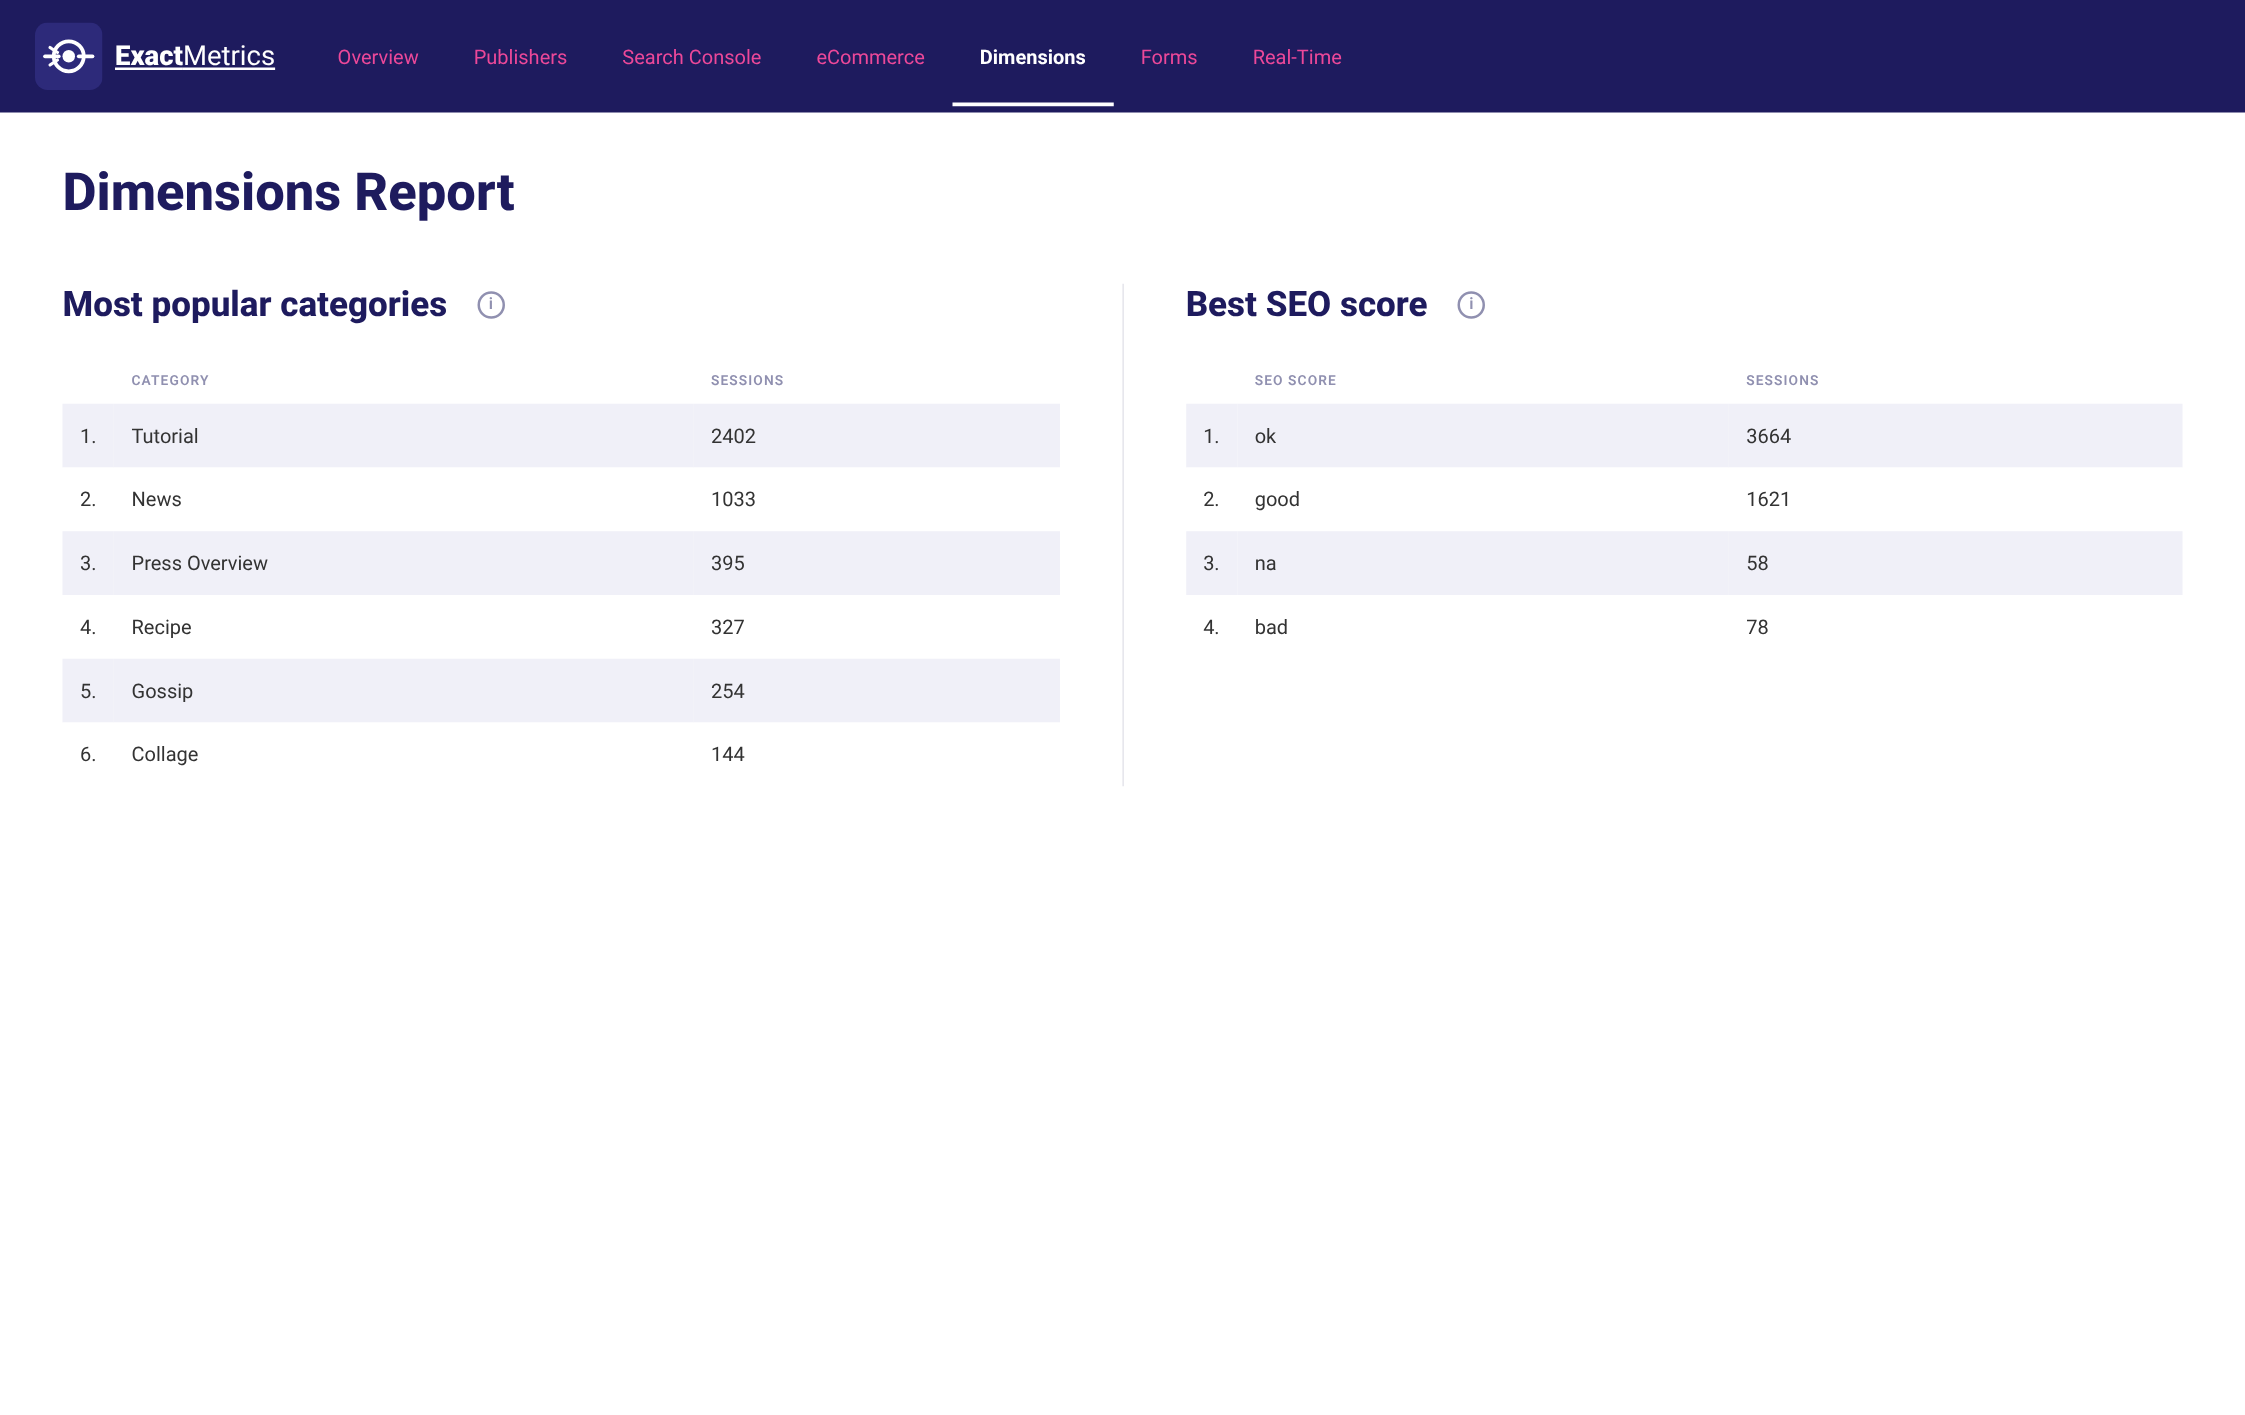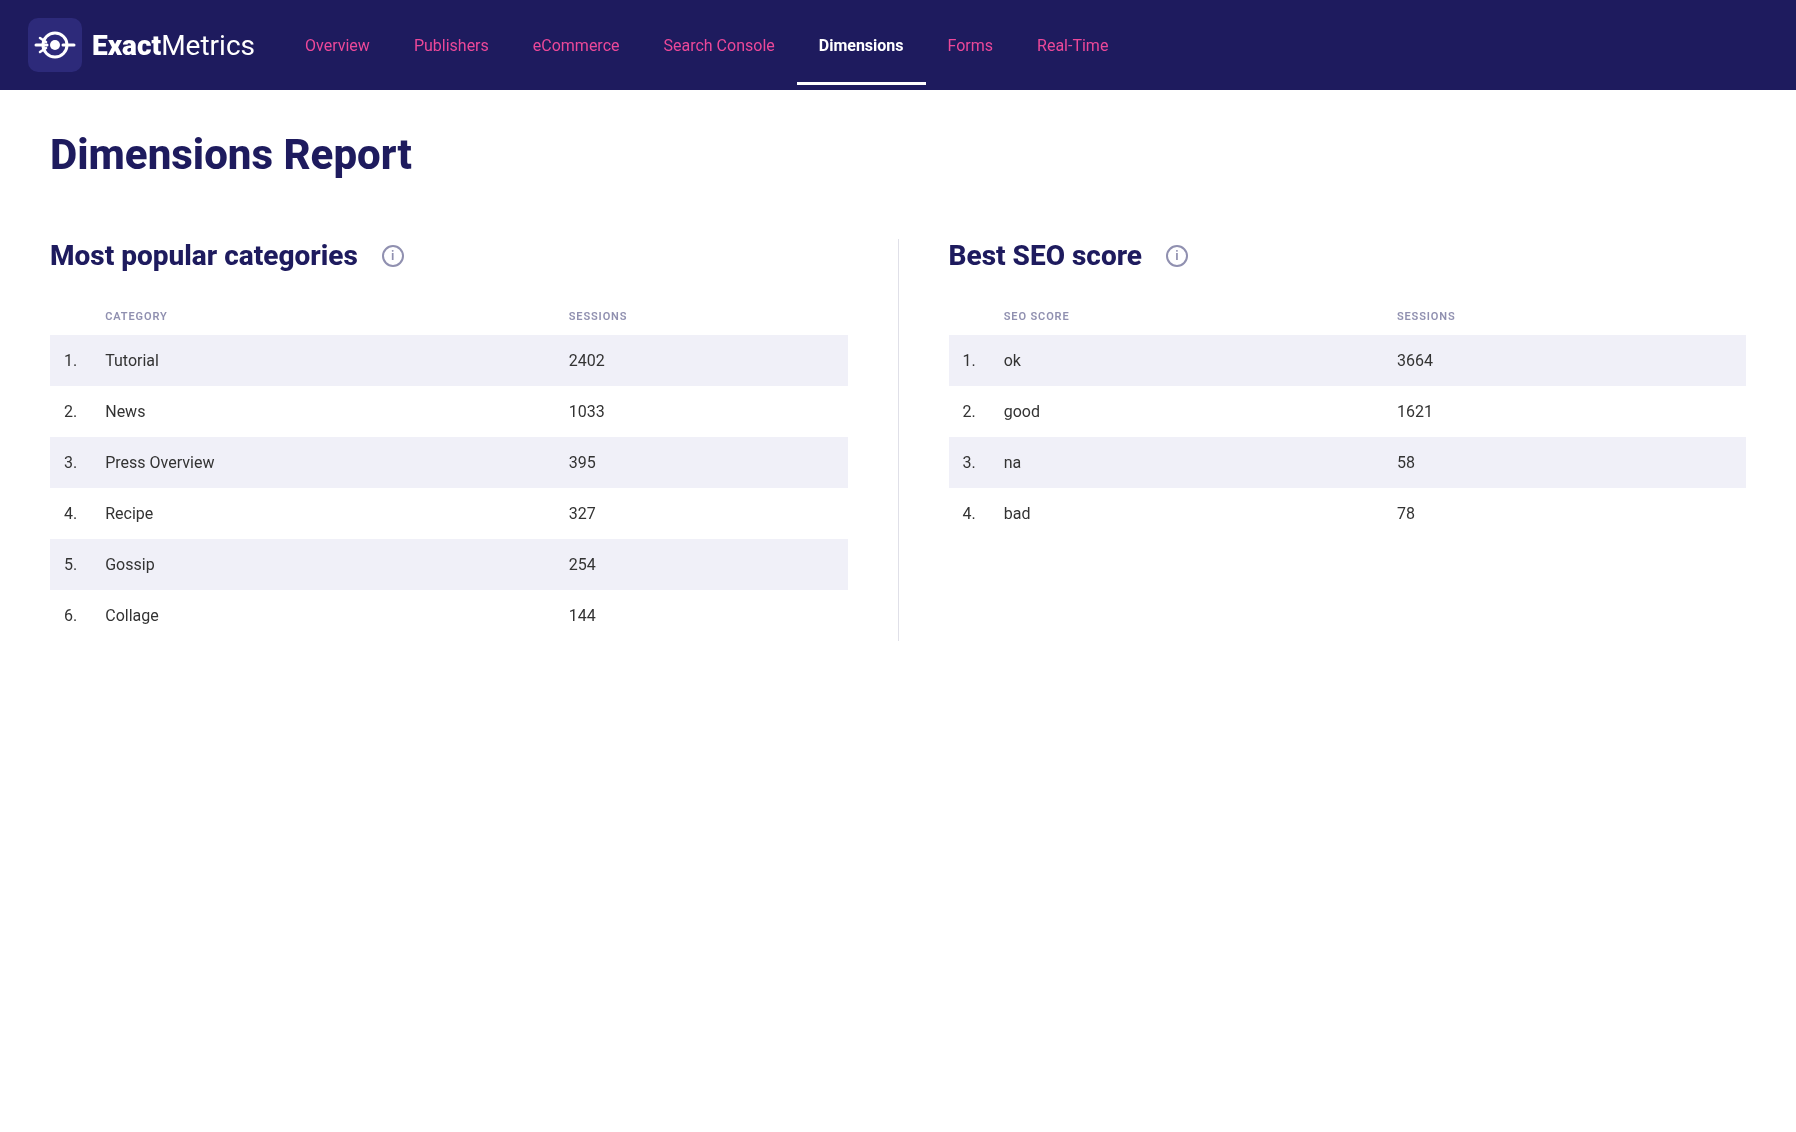--- a/index.html
+++ b/index.html
@@ -17,23 +17,24 @@
       display: flex;
       align-items: center;
       gap: 10px;
       margin-right: 18px;
     }
     .logo-icon {
       width: 54px;
       height: 54px;
     }
     .nav-brand {
-      font-size: 28px;
+      font-size: 22px;
       font-weight: 700;
       color: #fff;
+      text-decoration: underline;
     }
     .nav-brand span.exact { font-weight: 900; color: #fff; }
     .nav-brand span.metrics { font-weight: 400; color: #fff; }
     .nav-items {
       display: flex;
       align-items: center;
       gap: 0;
       list-style: none;
       margin-left: 10px;
     }
@@ -56,21 +57,21 @@
     
     .content {
       padding: 40px 50px;
     }
 
     
     .report-header {
       display: flex;
       align-items: flex-start;
       justify-content: space-between;
-      margin-bottom: 60px;
+      margin-bottom: 48px;
     }
     .report-title {
       font-size: 42px;
       font-weight: 800;
       color: #1e1b5e;
     }
     .date-range-btn {
       display: flex;
       align-items: center;
       gap: 10px;
@@ -178,24 +179,24 @@
     </span>
   </div>
   <ul class="nav-items">
     <li>
         <a href="#">Overview</a>
       </li>
     <li>
         <a href="#">Publishers</a>
       </li>
     <li>
+        <a href="#">Search Console</a>
+      </li>
+    <li>
         <a href="#">eCommerce</a>
-      </li>
-    <li>
-        <a href="#">Search Console</a>
       </li>
     <li class="active">
         <a href="#">Dimensions</a>
       </li>
     <li>
         <a href="#">Forms</a>
       </li>
     <li>
         <a href="#">Real-Time</a>
       </li>

